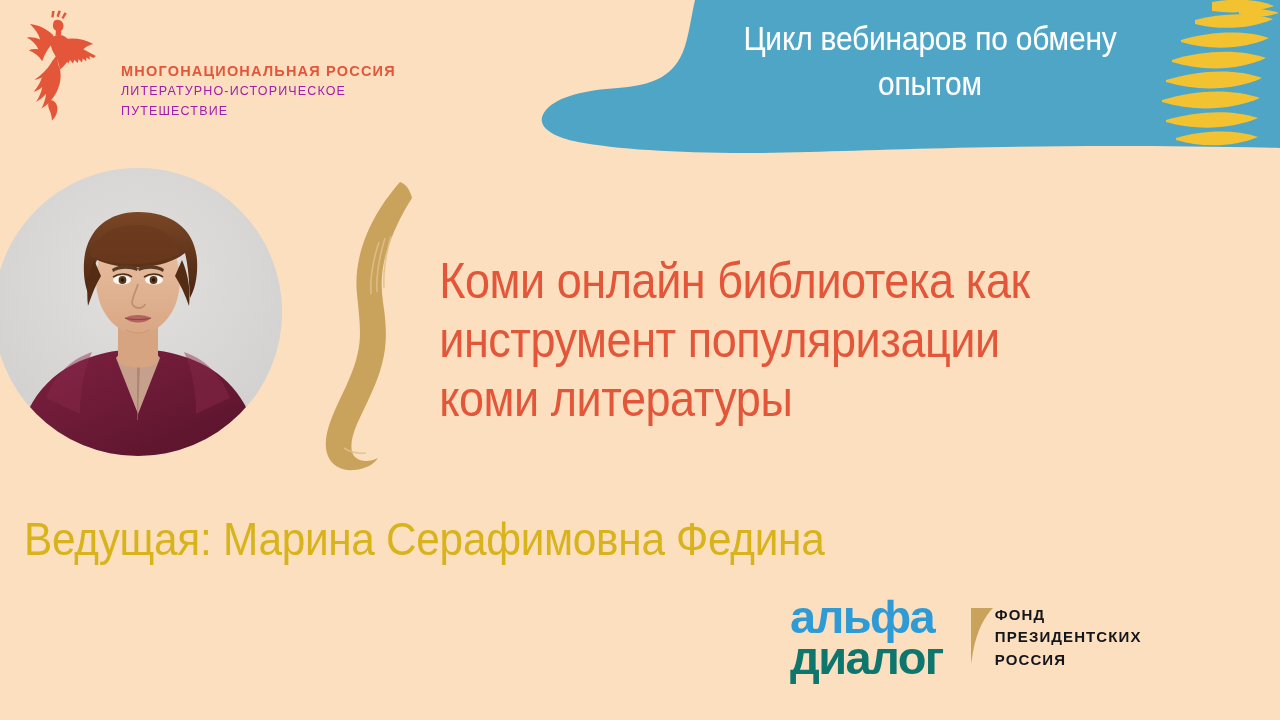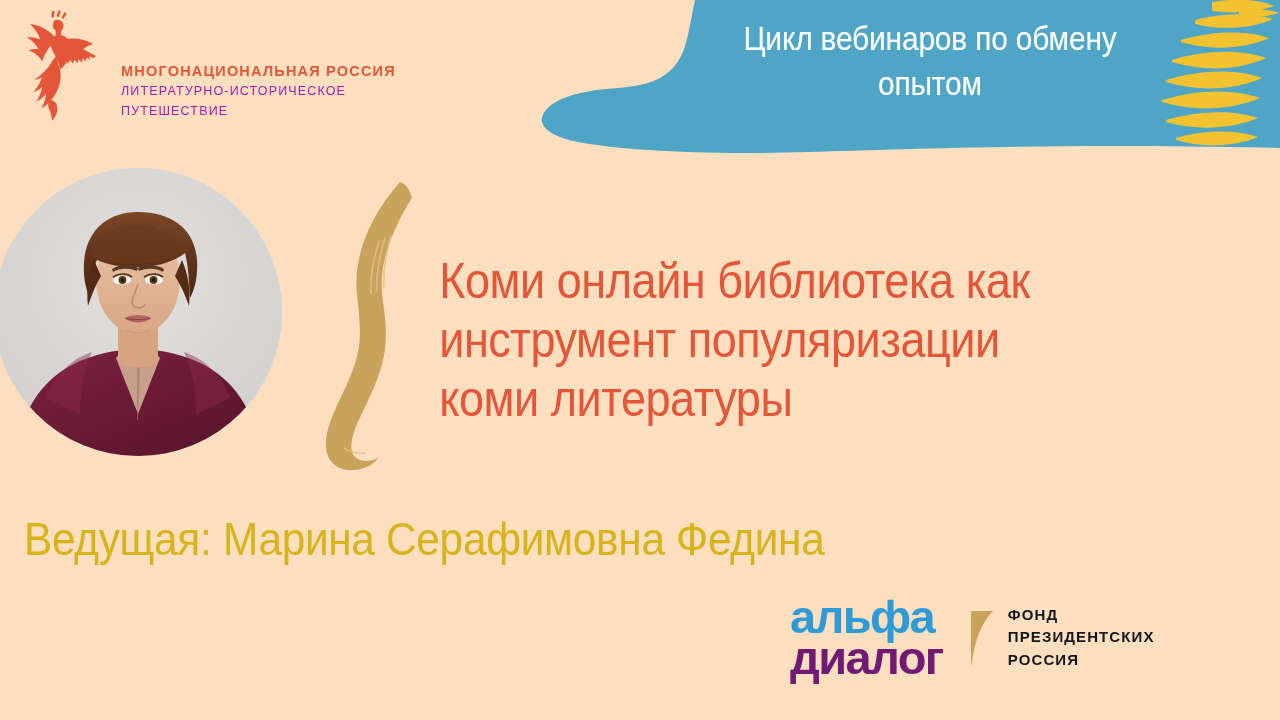--- a/index.html
+++ b/index.html
@@ -160,28 +160,27 @@
     font-family: "Liberation Sans", sans-serif;
     font-weight: 700;
     letter-spacing: -1.6px;
   }
   .alfa-top {
     color: #2E9BD6;
     font-size: 47px;
     display: block;
   }
   .alfa-bottom {
-    color: #701a75;
+    color: #0f766e;
     font-size: 47px;
     display: block;
   }
   .fund {
     display: flex;
-    align-items: flex-end;
-    gap: 13px;
+    align-items: center;
   }
   .fund-mark { width: 26px; height: 60px; flex: 0 0 auto; margin-top: 2px; }
   .fund-words {
     color: #14161C;
     font-family: "Liberation Sans", sans-serif;
     font-size: 15px;
     font-weight: 700;
     letter-spacing: 1.1px;
     line-height: 1.5;
     white-space: nowrap;

